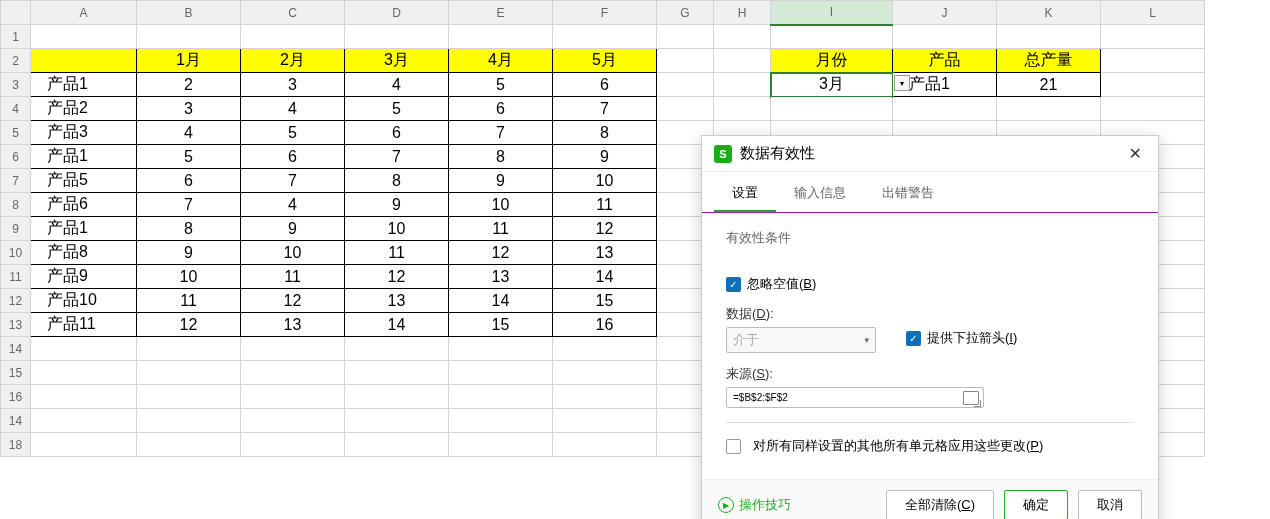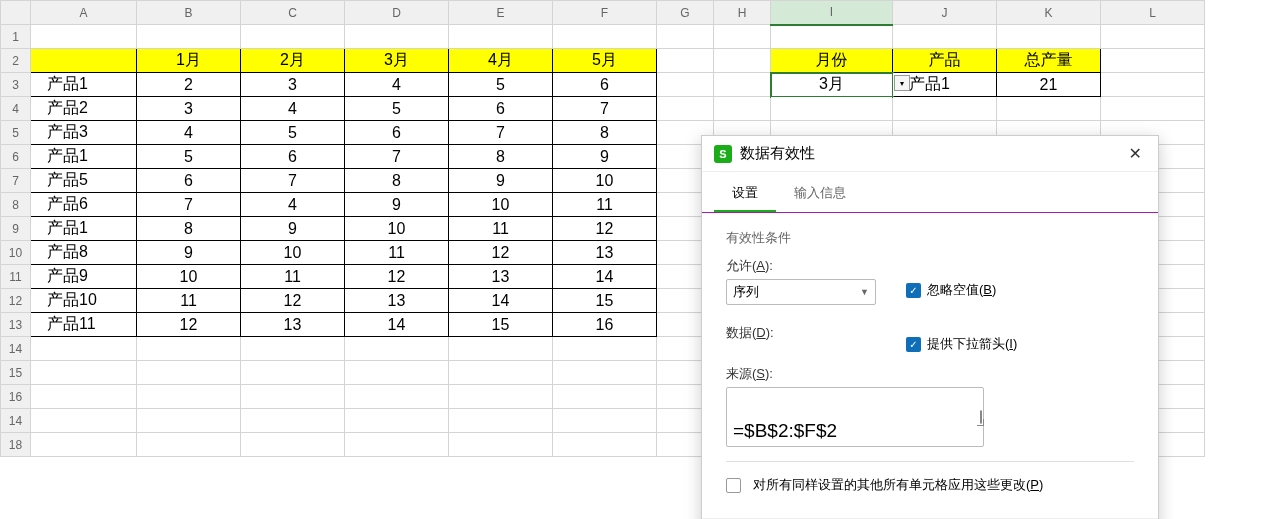--- a/index.html
+++ b/index.html
@@ -213,22 +213,21 @@
       border: 1px solid #bbb;
       border-radius: 2px;
       width: 258px;
       padding: 2px 4px;
     }
     .source-input {
       border: none;
       outline: none;
       flex: 1;
       padding: 2px;
-      font-size: 19px;
-      margin-top: 28px;
+      font-size: 10px;
     }
     .range-select-icon {
       width: 16px;
       height: 14px;
       border: 1px solid #888;
       border-radius: 1px;
       position: relative;
       cursor: pointer;
     }
     .range-select-icon::after {
@@ -592,41 +591,39 @@
 
 <div class="dialog">
   <div class="dialog-header">
     <div class="dialog-icon">S</div>
     <div class="dialog-title">数据有效性</div>
     <div class="dialog-close">✕</div>
   </div>
   <div class="dialog-tabs">
     <div class="dialog-tab active">设置</div>
     <div class="dialog-tab">输入信息</div>
+    <div class="dialog-tab">出错警告</div>
   </div>
   <div class="dialog-body">
     <div class="section-title">有效性条件</div>
 
     <div class="field-row">
-      <div class="field-col-left">
-        <span class="field-label">允许(<span class="underline">A</span>):</span>
-        <div class="select-box">
-          <span>序列</span>
-          <span class="select-caret">▼</span>
-        </div>
-      </div>
       <div class="checkbox-wrap" style="margin-top:18px;">
         <div class="checkbox">✓</div>
         <span>忽略空值(<span class="underline">B</span>)</span>
       </div>
     </div>
 
     <div class="field-row">
       <div class="field-col-left">
         <span class="field-label">数据(<span class="underline">D</span>):</span>
+        <div class="select-box disabled">
+          <span>介于</span>
+          <span class="select-caret">▾</span>
+        </div>
       </div>
       <div class="checkbox-wrap" style="margin-top:18px;">
         <div class="checkbox">✓</div>
         <span>提供下拉箭头(<span class="underline">I</span>)</span>
       </div>
     </div>
 
     <div style="margin-bottom:14px;">
       <span class="field-label">来源(<span class="underline">S</span>):</span>
       <div class="source-input-wrap">

